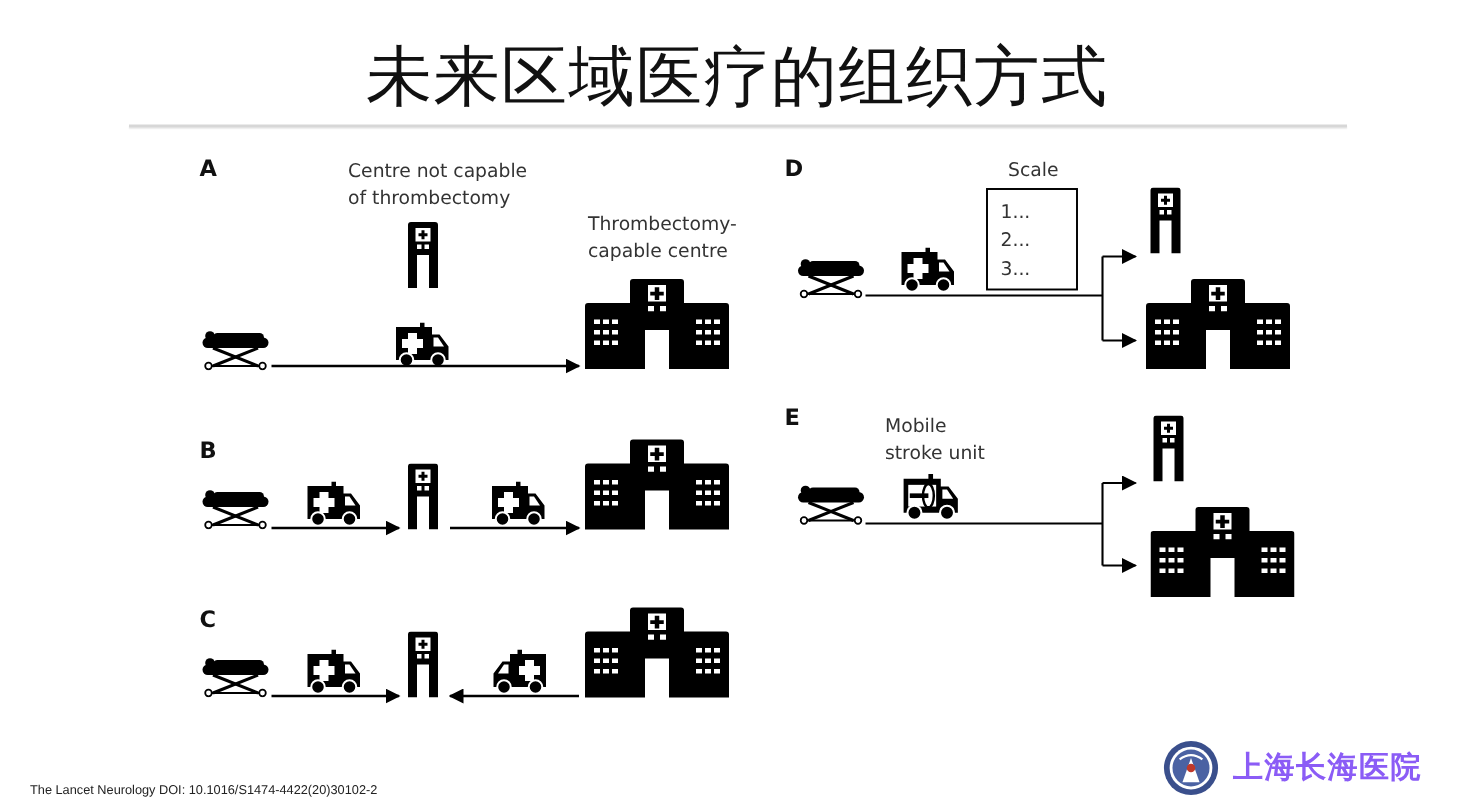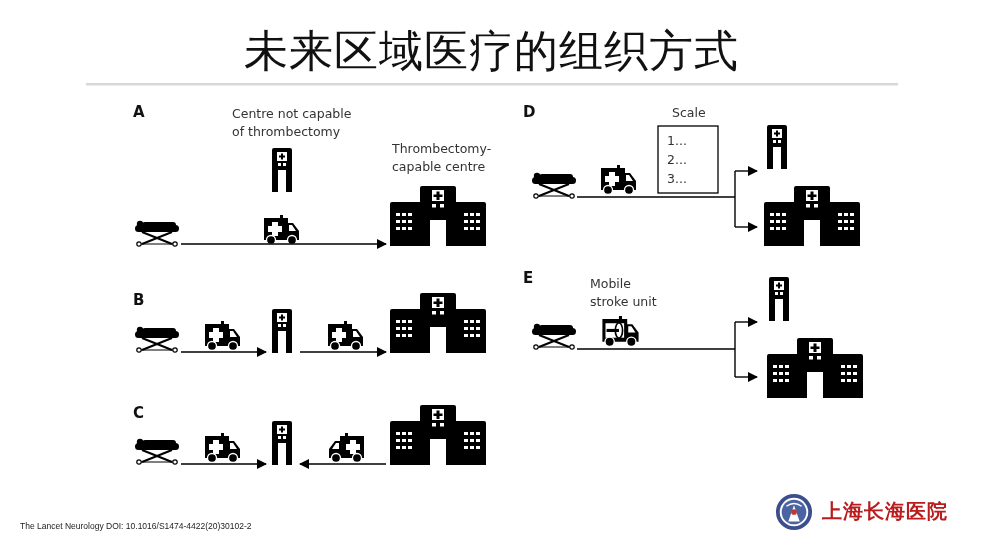--- a/index.html
+++ b/index.html
@@ -12,21 +12,21 @@
              background: #d7d7d7; box-shadow: 0 1px 1px #ececec; }
   svg.diagram { position: absolute; left: 0; top: 0; width: 983px; height: 535px; }
   .lbl { font-family: "DejaVu Sans", sans-serif; fill: #222; }
   .panel-letter { font-size: 15px; font-weight: bold; fill: #111; }
   .cap { font-size: 12.5px; fill: #333; }
   .scale-item { font-size: 12.5px; fill: #333; }
   .footer-doi { position: absolute; left: 20px; top: 521px; font-size: 8.5px; color: #222;
                 font-family: "Liberation Sans", sans-serif; text-align: right; }
   .hosp-logo { position: absolute; left: 775px; top: 493px; width: 38px; height: 38px; }
   .hosp-name { position: absolute; left: 822px; top: 498px; font-size: 20px; font-weight: bold;
-               color: #b91c1c; font-family: "DejaVu Sans", sans-serif; letter-spacing: 1px; }
+               color: #8b5cf6; font-family: "DejaVu Sans", sans-serif; letter-spacing: 1px; }
 </style>
 </head>
 <body>
 
 <div class="title">未来区域医疗的组织方式</div>
 <div class="divider"></div>
 
 <svg class="diagram" viewBox="0 0 983 535">
   <defs>
 

